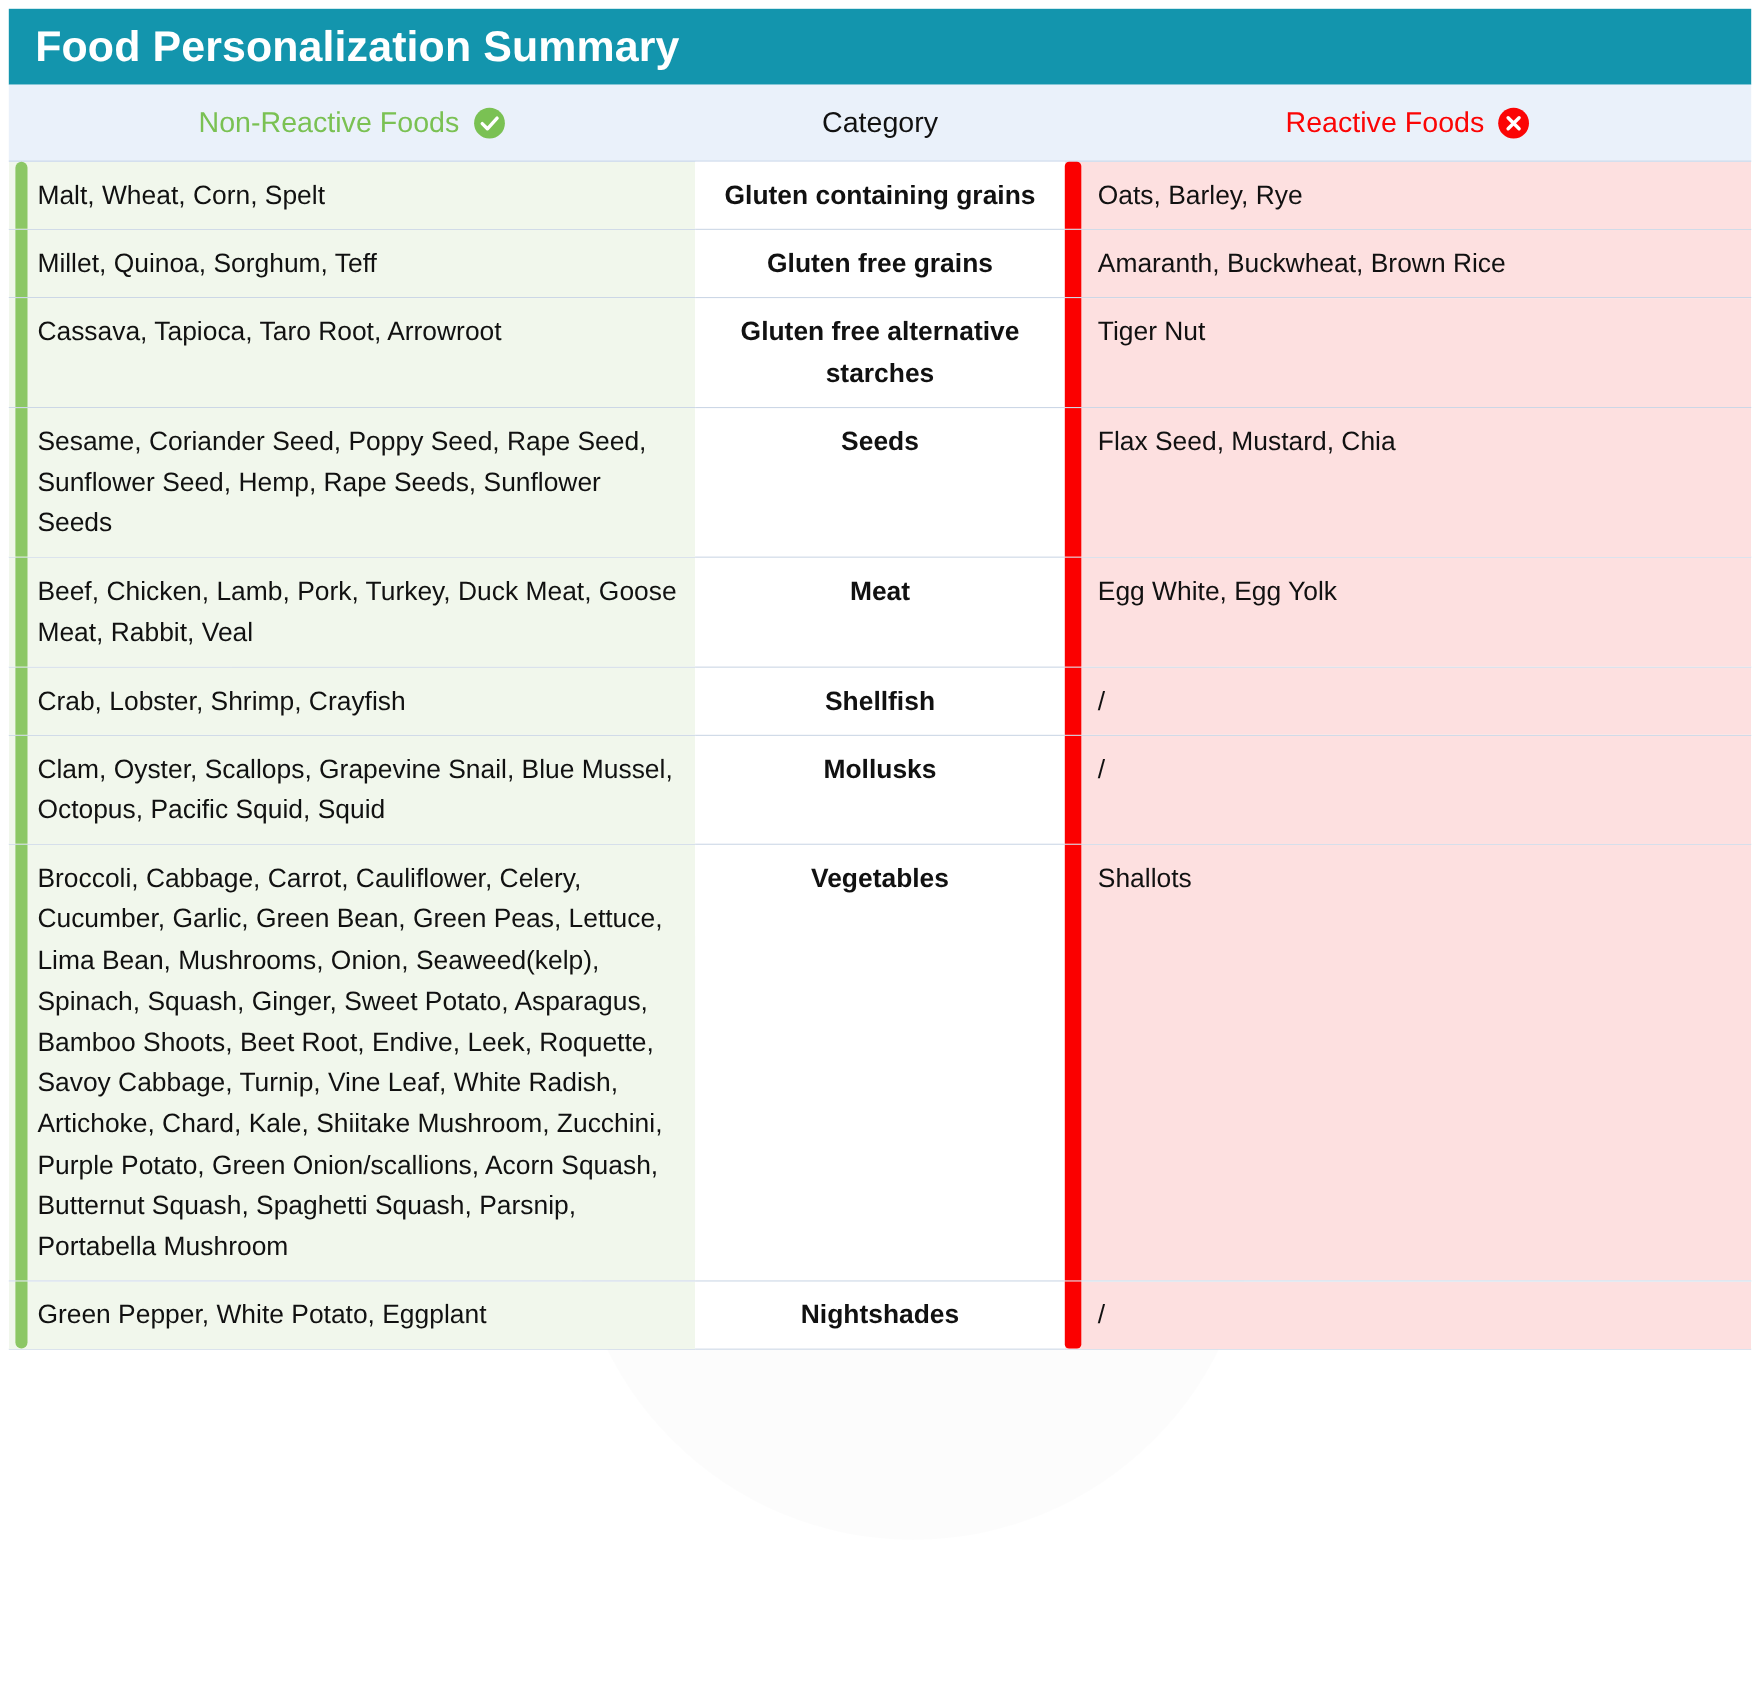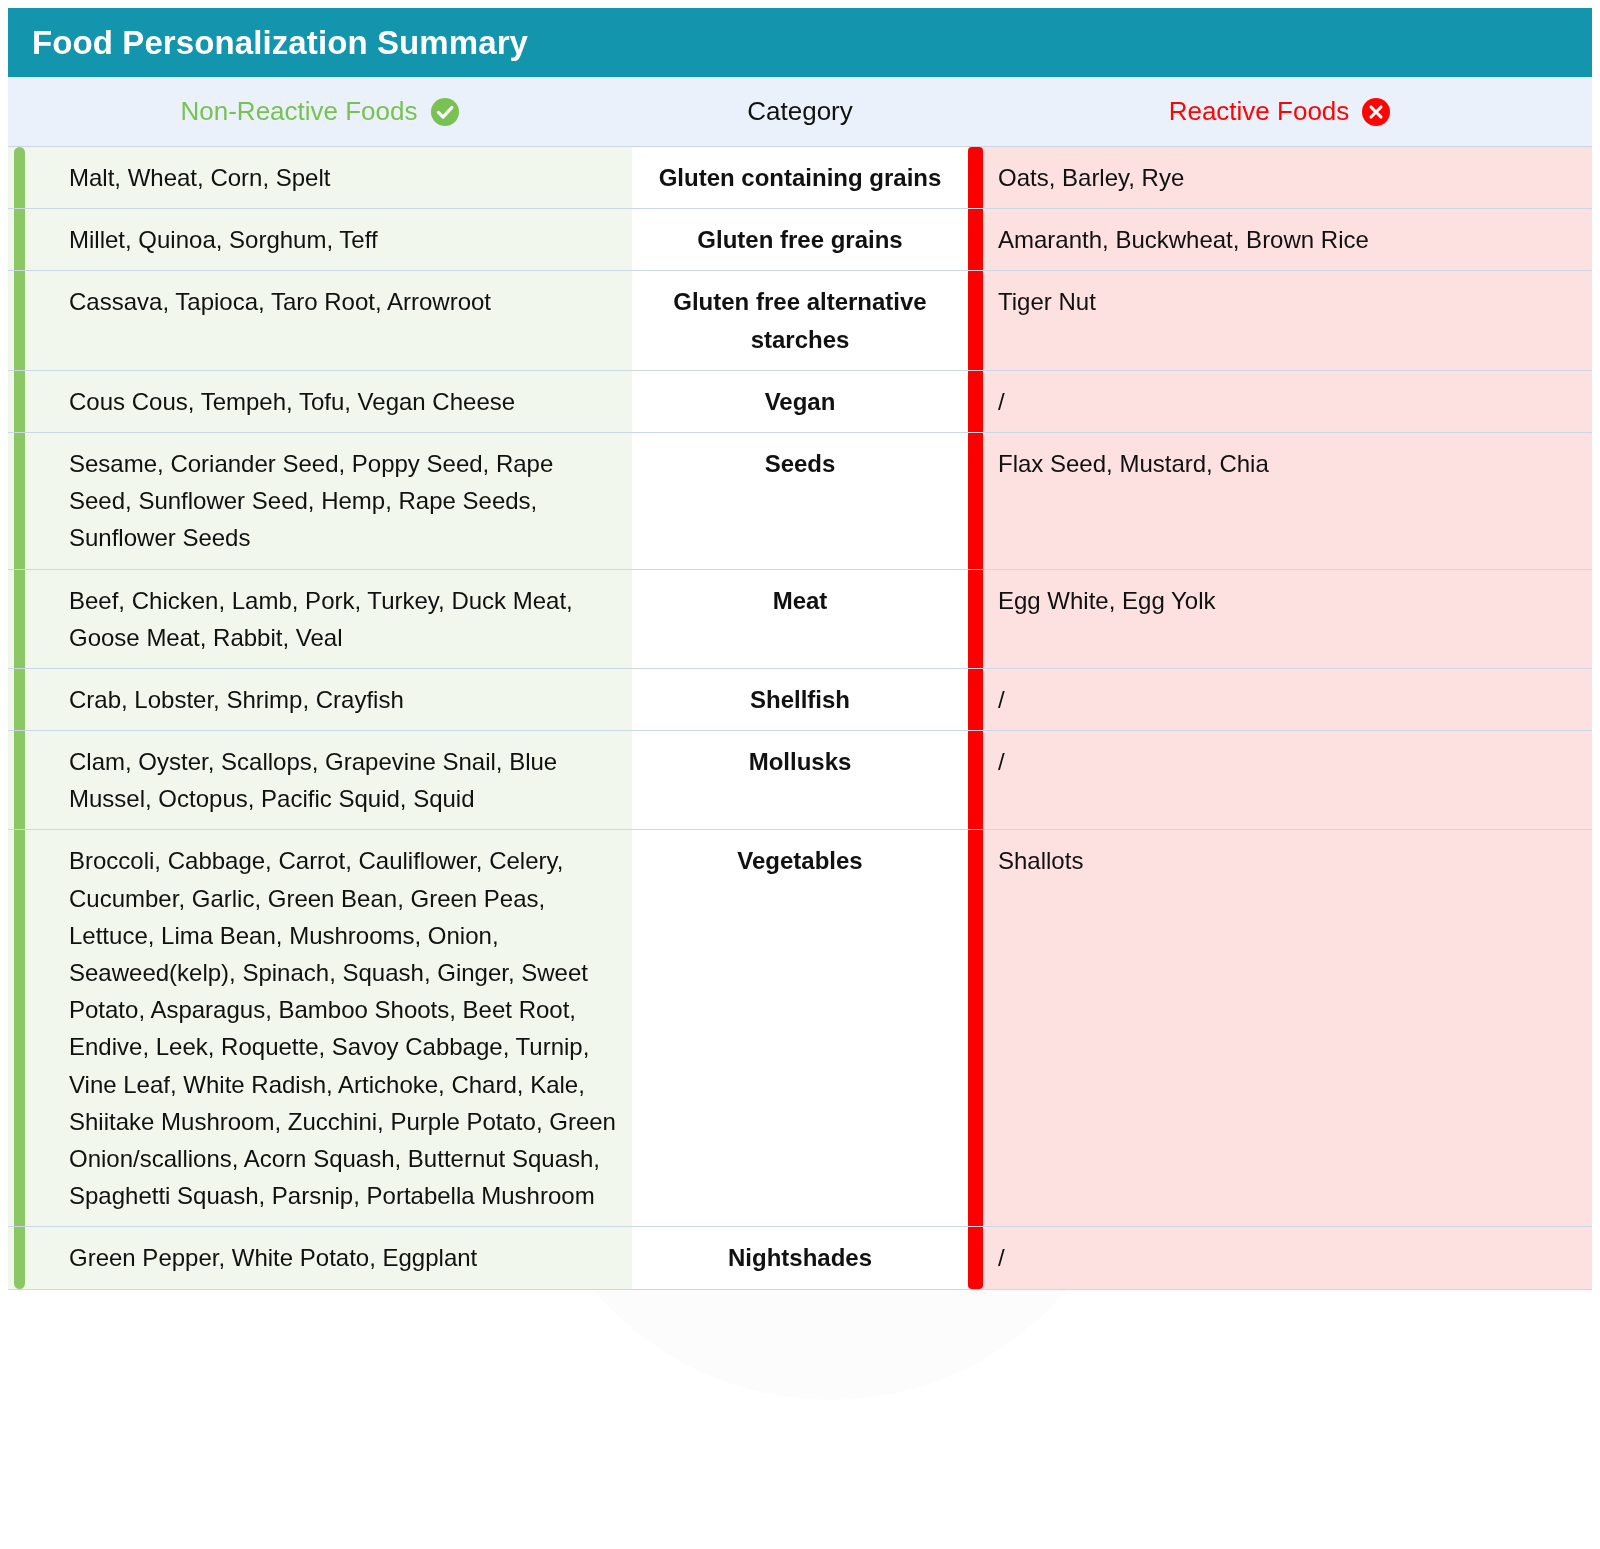--- a/index.html
+++ b/index.html
@@ -59,21 +59,21 @@
   .titlebar {
     background: #1395ad;
     color: #ffffff;
     height: 69px;
     display: flex;
     align-items: center;
     padding: 0 24px;
     box-sizing: border-box;
   }
   .titlebar .title {
-    font-size: 33px;
+    font-size: 39px;
     font-weight: bold;
     letter-spacing: 0.1px;
     line-height: 1;
   }
 
   
   .colheader {
     background: #eaf1fa;
     display: flex;
     height: 69px;
@@ -133,21 +133,20 @@
     width: 11px;
     background: #8cc765;
   }
   tr:first-child td.good .accent { border-radius: 6px 6px 0 0; }
   tr:last-child td.good .accent  { border-radius: 0 0 6px 6px; }
   td.good .txt {
     padding: 12px 14px 12px 26px;
     font-size: 24px;
     line-height: 1.55;
     color: #111111;
-    margin-left: 35px;
   }
 
   td.cat {
     width: 336px;
     background: #ffffff;
     text-align: center;
   }
   td.cat .txt {
     padding: 12px 10px;
     font-size: 24px;
@@ -253,33 +252,20 @@
               <div class="txt">Gluten free alternative starches</div>
             </td>
             <td class="bad">
               <div class="accent"></div>
               <div class="txt">Tiger Nut</div>
             </td>
           </tr>
           <tr>
             <td class="good">
               <div class="accent"></div>
-              <div class="txt">Cous Cous, Tempeh, Tofu, Vegan Cheese</div>
-            </td>
-            <td class="cat">
-              <div class="txt">Vegan</div>
-            </td>
-            <td class="bad">
-              <div class="accent"></div>
-              <div class="txt">/</div>
-            </td>
-          </tr>
-          <tr>
-            <td class="good">
-              <div class="accent"></div>
               <div class="txt">Sesame, Coriander Seed, Poppy Seed, Rape Seed, Sunflower Seed, Hemp, Rape Seeds, Sunflower Seeds</div>
             </td>
             <td class="cat">
               <div class="txt">Seeds</div>
             </td>
             <td class="bad">
               <div class="accent"></div>
               <div class="txt">Flax Seed, Mustard, Chia</div>
             </td>
           </tr>

